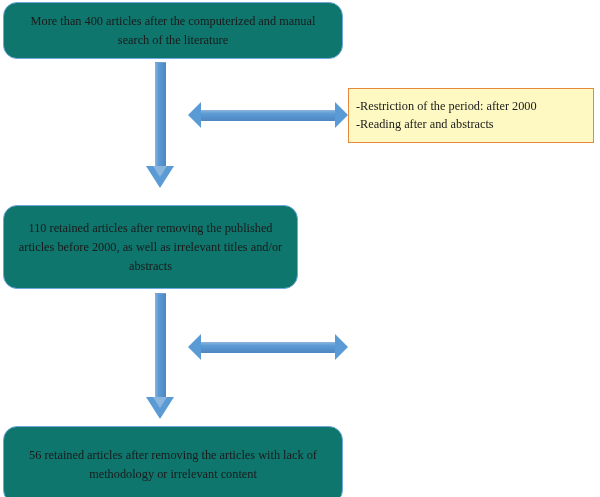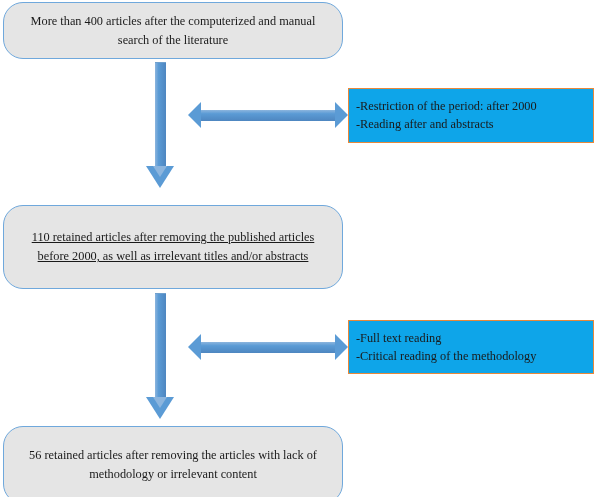--- a/index.html
+++ b/index.html
@@ -13,43 +13,43 @@
     height: 497px;
     background: #ffffff;
     overflow: hidden;
     font-family: "Liberation Serif", "DejaVu Serif", serif;
   }
 
   
   .stage-box {
     position: absolute;
     box-sizing: border-box;
-    background: #e5e5e5;
+    background: #0f766e;
     border: 1.2px solid #6FA8DC;
-    border-radius: 20px;
+    border-radius: 14px;
     display: flex;
     align-items: center;
     justify-content: center;
     text-align: center;
     color: #1a1a1a;
     font-size: 12.3px;
     line-height: 19px;
     padding: 4px 14px;
   }
   .stage-box .txt { display: block; width: 100%; }
 
   #box-stage-1 { left: 3px;  top: 2px;   width: 340px; height: 57px; }
-  #box-stage-2 { left: 3px;  top: 205px; width: 340px; height: 84px; text-decoration: underline; }
+  #box-stage-2 { left: 3px;  top: 205px; width: 295px; height: 84px; }
   #box-stage-3 { left: 3px;  top: 426px; width: 340px; height: 78px; }
 
   
   .criteria-box {
     position: absolute;
     box-sizing: border-box;
-    background: #0ea5e9;
+    background: #fef9c3;
     border: 1.6px solid #E8883A;
     text-align: left;
     color: #1a1a1a;
     font-size: 12.3px;
     line-height: 18px;
     padding: 8px 0 0 7px;
   }
   .criteria-box .line { display: block; white-space: nowrap; }
 
   #box-criteria-1 { left: 348px; top: 88px;  width: 246px; height: 55px; }
@@ -156,22 +156,18 @@
     <span class="head"></span>
     <span class="head-sheen"></span>
   </div>
 
   <div class="arrow-double" id="arrow-double-2">
     <span class="head-left"></span>
     <span class="shaft"></span>
     <span class="head-right"></span>
   </div>
 
-  <div class="criteria-box" id="box-criteria-2">
-    <span class="line">-Full text reading</span>
-    <span class="line">-Critical reading of the methodology</span>
-  </div>
 
   <div class="stage-box" id="box-stage-3">
     <span class="txt">56 retained articles after removing the articles with lack of methodology or irrelevant content</span>
   </div>
 
 </div>
 
 </body></html>

